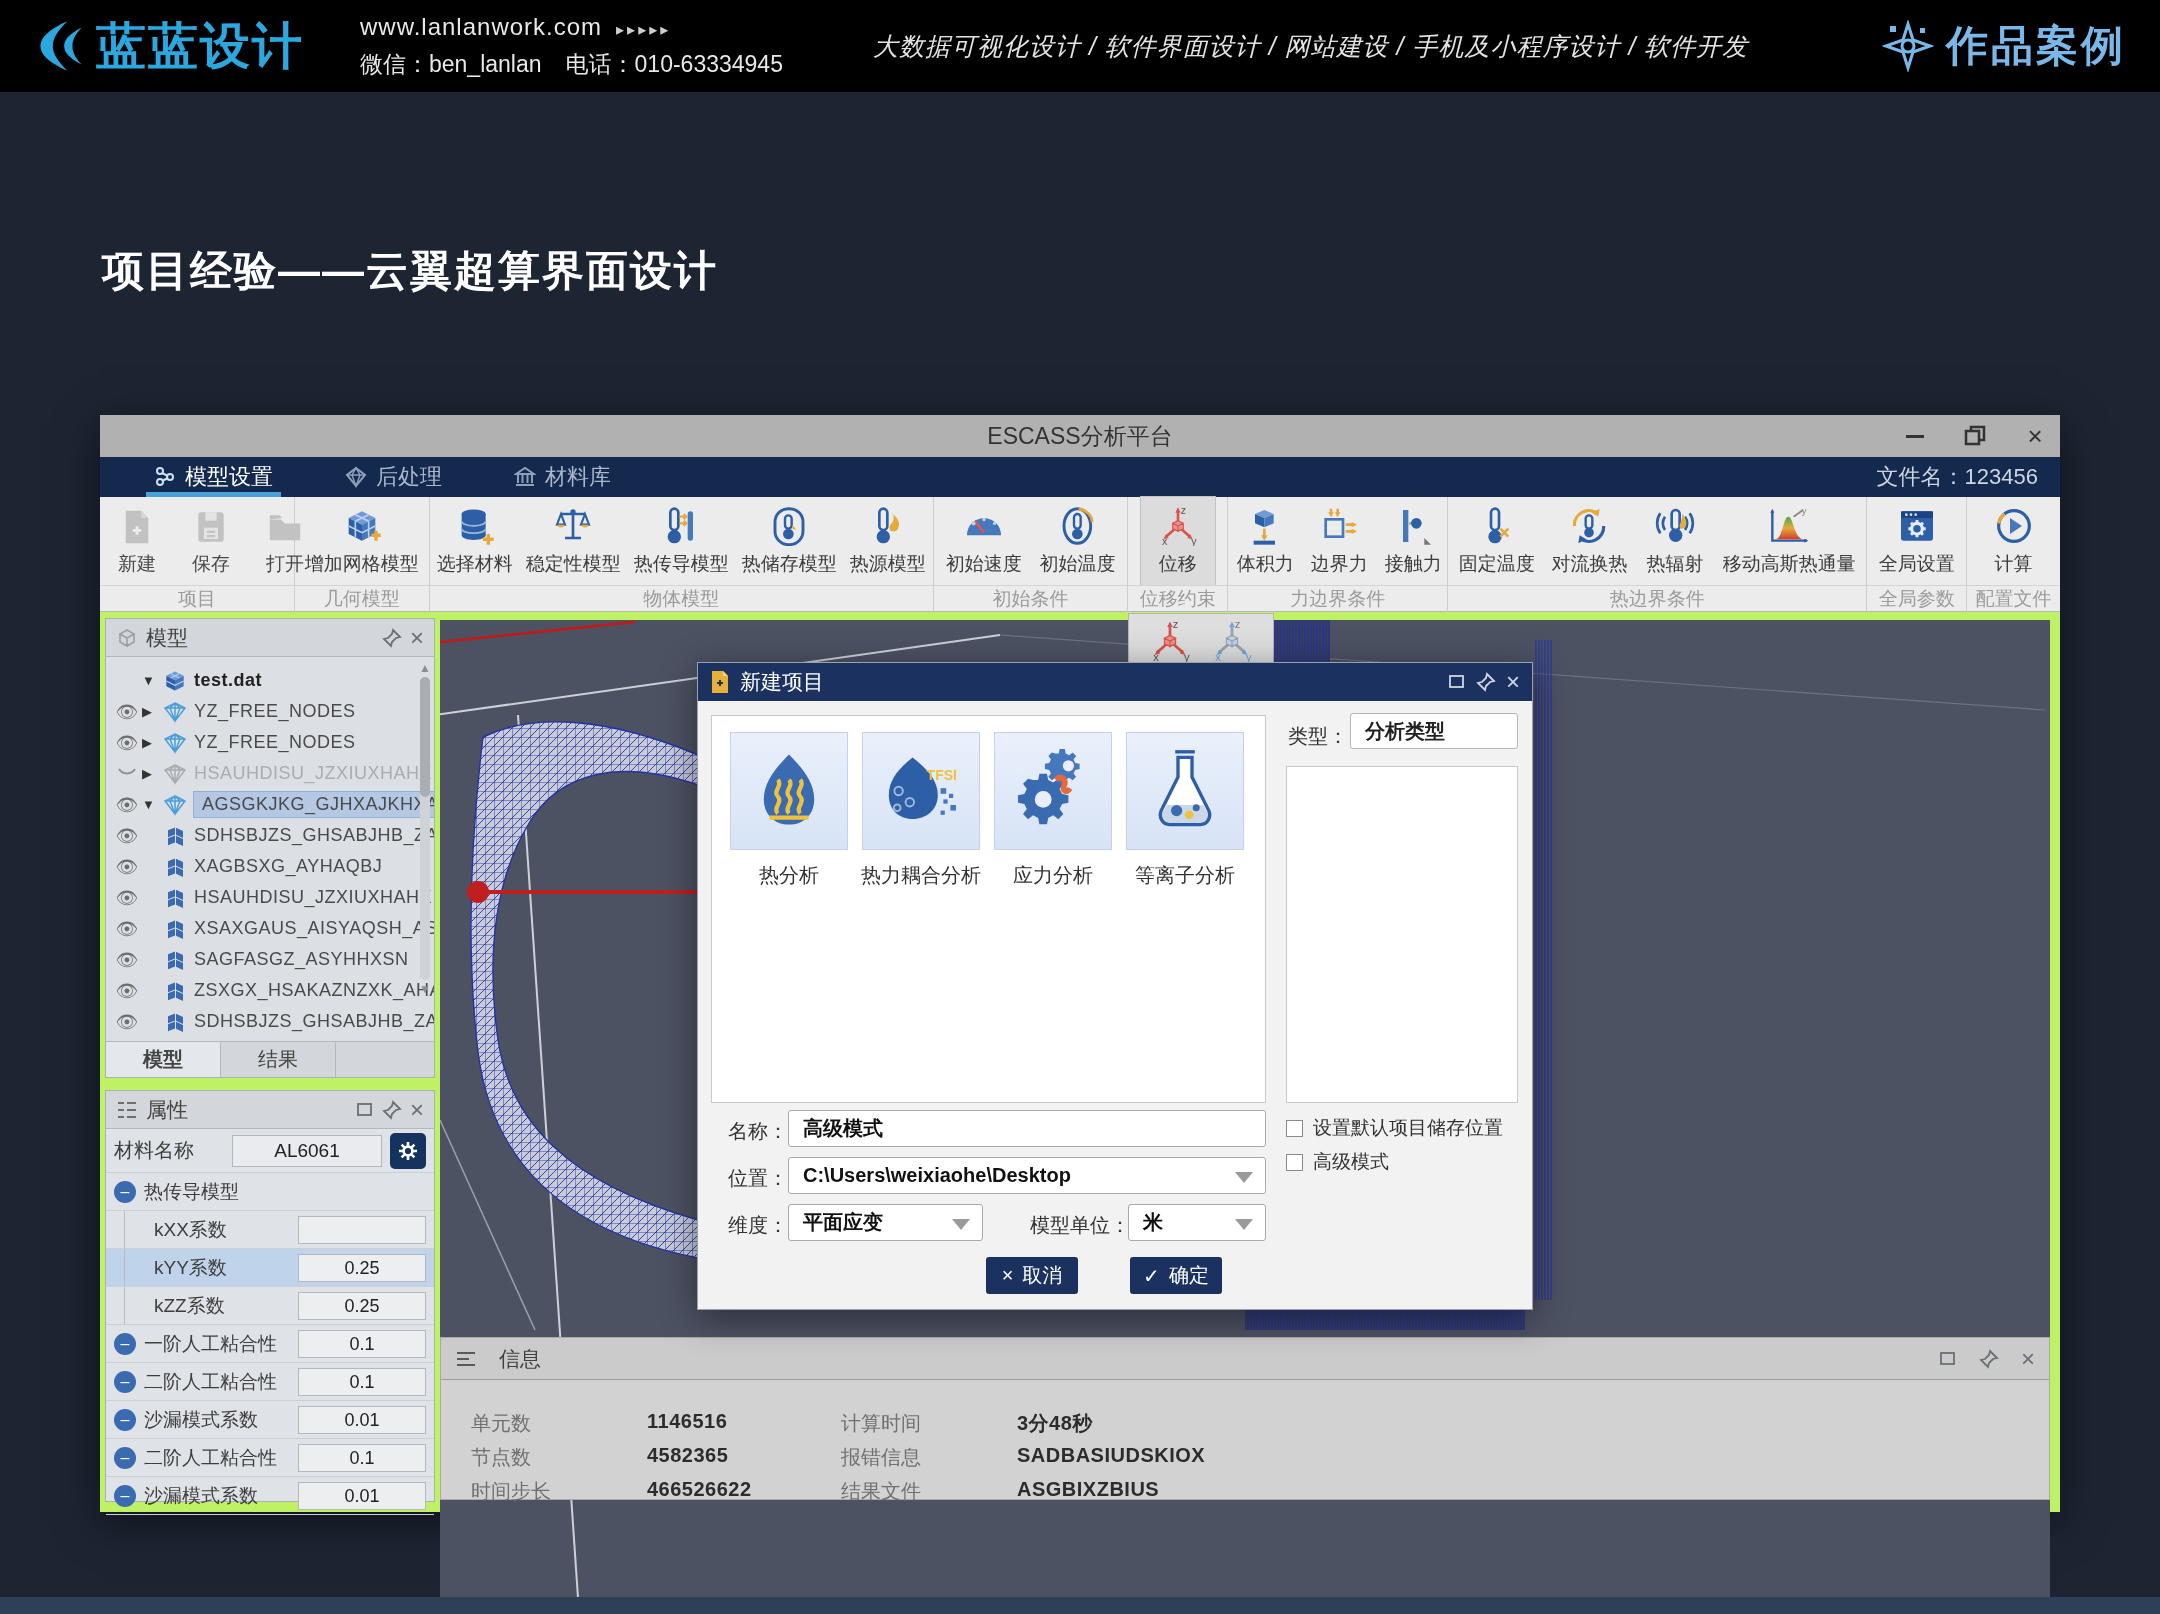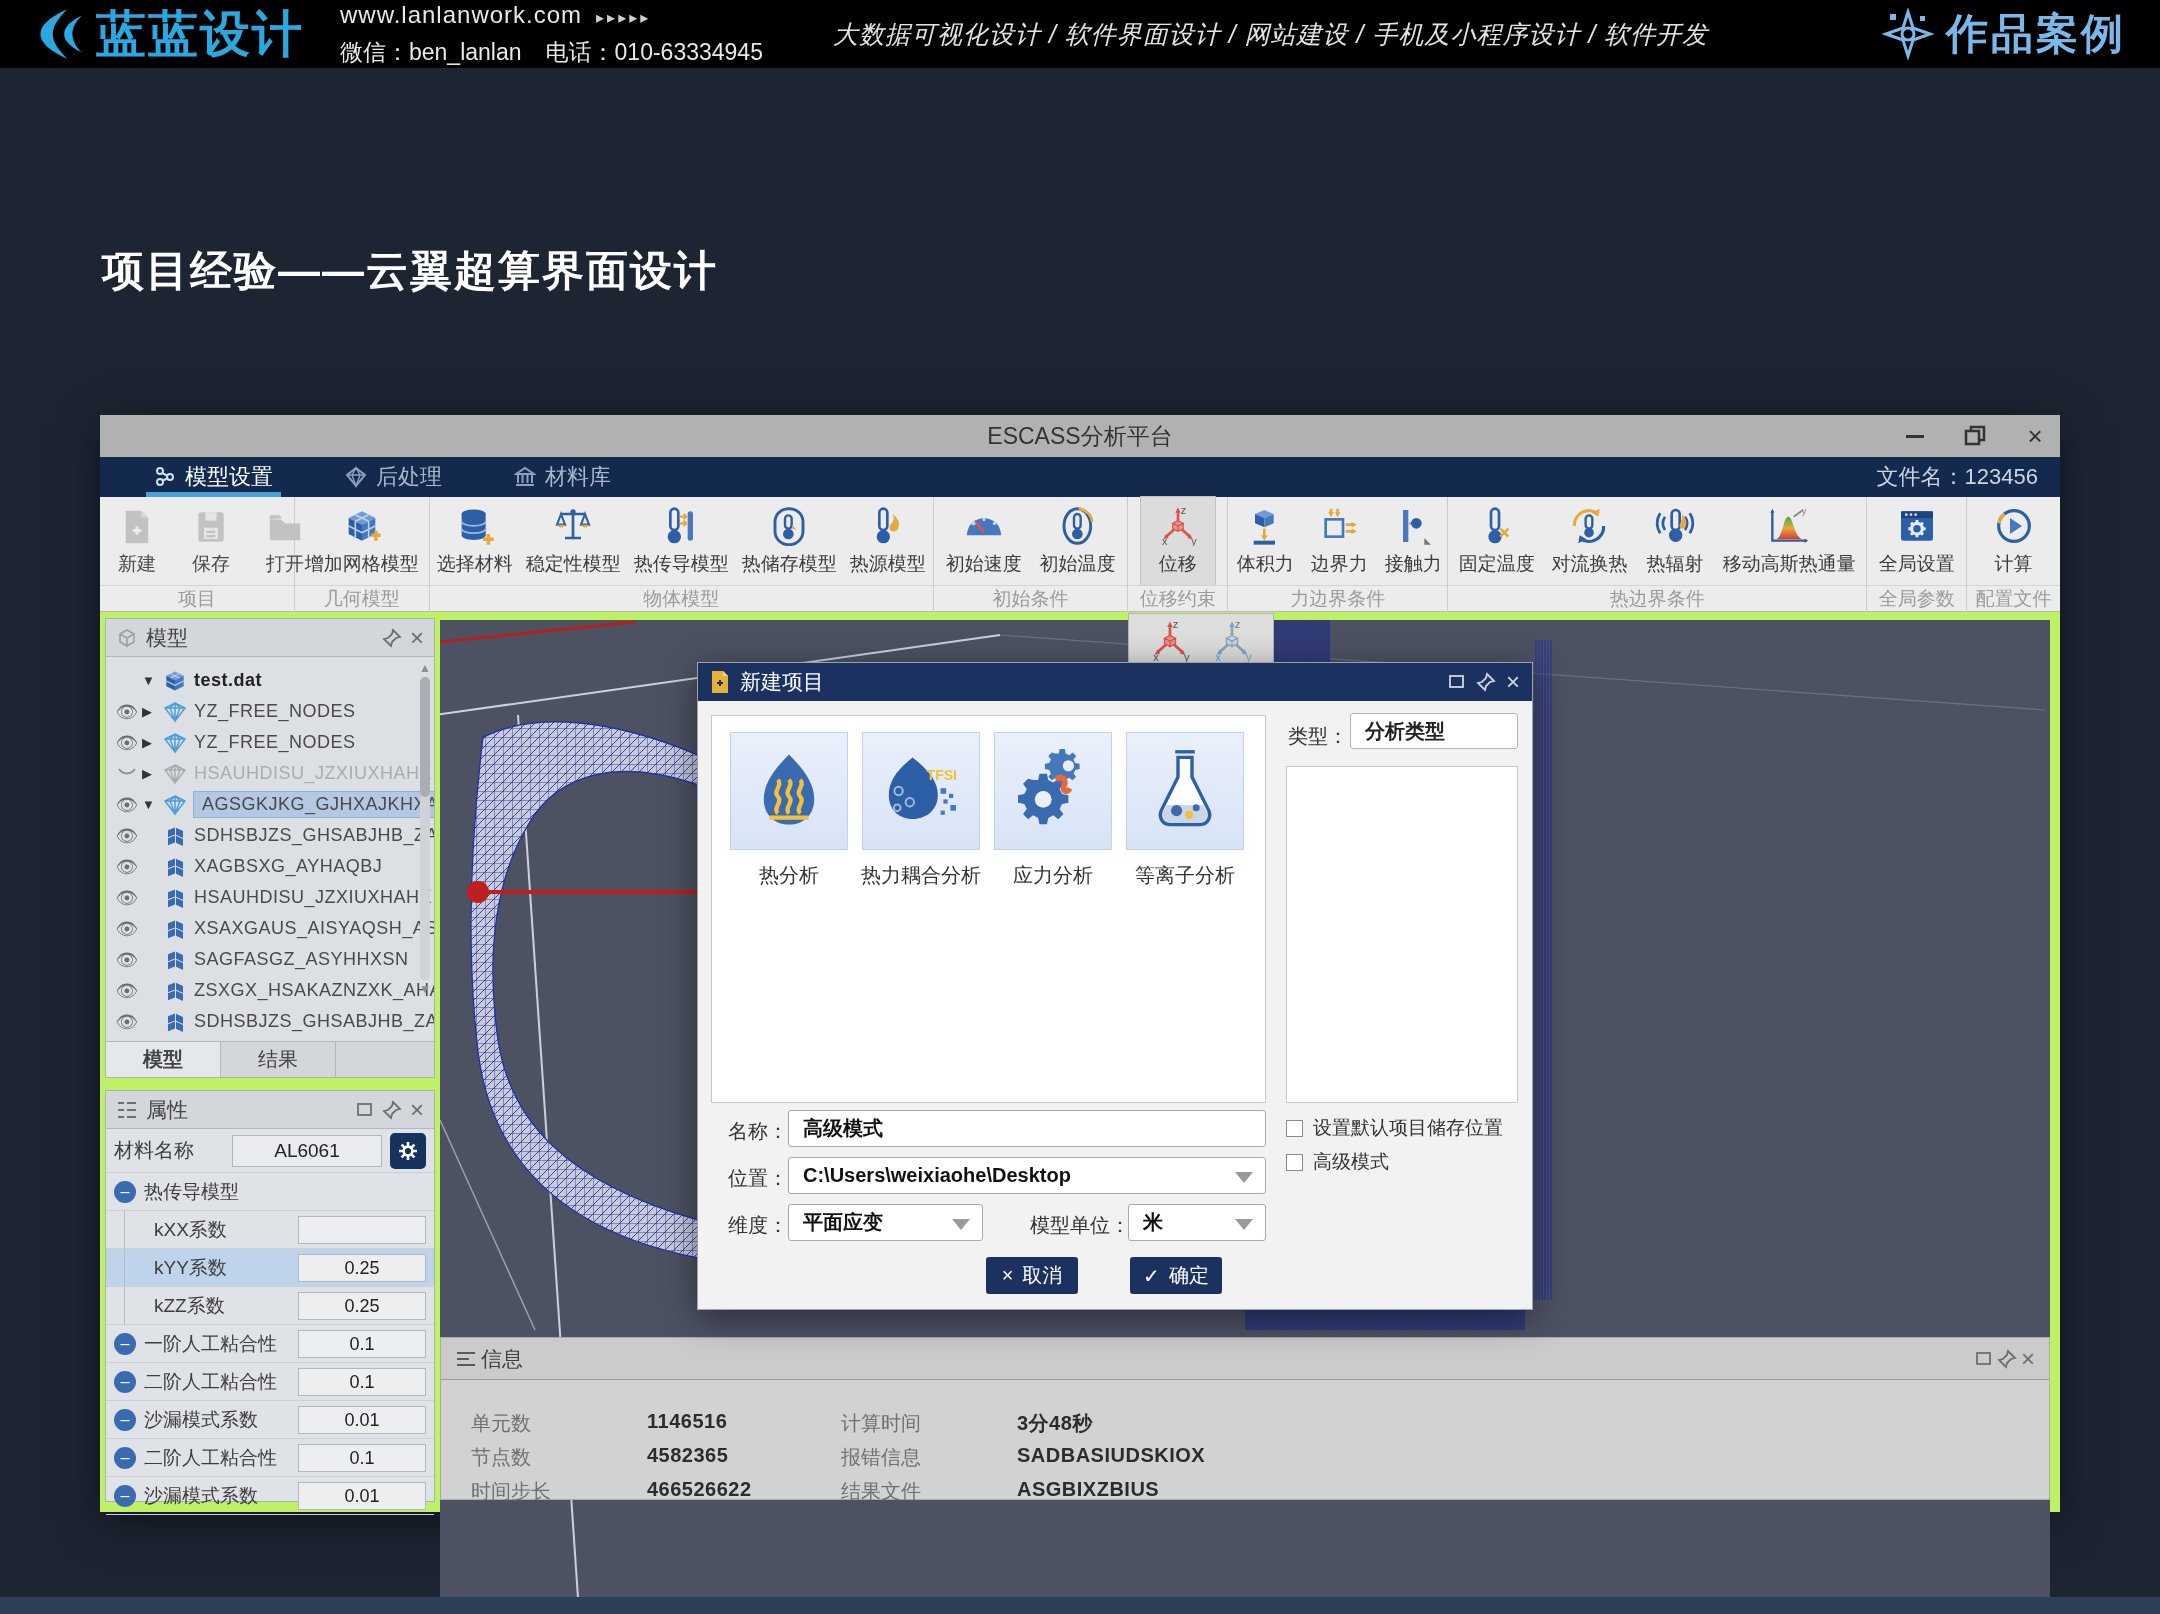--- a/index.html
+++ b/index.html
@@ -1,20 +1,20 @@
 <!DOCTYPE html>
 <html><head>
 <meta charset="utf-8">
 <style>
   * { margin:0; padding:0; box-sizing:border-box; }
   html,body { width:2160px; height:1614px; }
   body { font-family:"Liberation Sans","DejaVu Sans",sans-serif; background:#1d2533; position:relative; overflow:hidden; }
 
   
-  .topbar { position:absolute; left:0; top:0; width:2160px; height:68px; background:#000; display:flex; align-items:center; }
+  .topbar { position:absolute; left:0; top:0; width:2160px; height:92px; background:#000; display:flex; align-items:center;gap:20px; }
   .logo-wrap { display:flex; align-items:center; margin-left:28px; }
   .logo-mark { width:62px; height:62px; }
   .logo-text { color:#2ba8e0; font-size:50px; font-weight:700; letter-spacing:2px; margin-left:6px; }
   .contact { margin-left:36px; color:#e8e8e8; }
   .contact .line1 { font-size:24px; letter-spacing:1px; }
   .contact .line1 .arrows { color:#cfcfcf; font-size:16px; margin-left:14px; letter-spacing:3px; }
   .contact .line2 { font-size:23px; margin-top:8px; }
   .contact .line2 .phone { margin-left:24px; }
   .services { color:#e3e3e3; font-size:25px; font-style:italic; margin-left:70px; letter-spacing:1px; white-space:nowrap; }
   .portfolio { margin-left:auto; margin-right:34px; display:flex; align-items:center; color:#7ab8ea; font-size:42px; font-weight:700; letter-spacing:3px; }
@@ -85,21 +85,21 @@
   .pval { margin-left:auto; width:128px; height:28px; background:#eceef0; border:1px solid #b2b8bf; font-size:18px; color:#222; text-align:center; line-height:26px; }
   .mat-row { height:44px; display:flex; align-items:center; padding:0 8px; border-bottom:1px solid #ccd0d5; font-size:20px; color:#3e3e3e; }
   .mat-val { margin-left:auto; width:150px; height:32px; background:#e9ebee; border:1px solid #b2b8bf; text-align:center; line-height:30px; font-size:19px; color:#222; }
   .gear-btn { width:36px; height:36px; background:#16335f; border-radius:5px; margin-left:8px; display:flex; align-items:center; justify-content:center; }
 
   
   .viewport { position:absolute; left:340px; top:205px; width:1610px; height:1125px; background:#4d5263; }
 
   
   .info-panel { position:absolute; left:340px; top:922px; width:1610px; height:163px; background:#d2d2d2; border:1px solid #a9a9a9; }
-  .info-head { height:42px; background:#cbcbcb; border-bottom:1px solid #9d9d9d; display:flex; align-items:center; padding:0 14px; gap:4px; font-size:21px; color:#3f3f3f; }
+  .info-head { height:42px; background:#cbcbcb; border-bottom:1px solid #9d9d9d; display:flex; align-items:center; padding:0 14px; gap:22px; font-size:21px; color:#3f3f3f; }
   .info-body { position:relative; font-size:20px; }
   .ifield { position:absolute; display:flex; }
   .ifield .ilab { color:#707070; width:150px; text-align:left; }
   .ifield .ival { color:#2c2c2c; margin-left:26px; font-weight:700; letter-spacing:.5px; }
 
   
   .dialog { position:absolute; left:597px; top:247px; width:836px; height:648px; background:#f2f2f2; box-shadow:0 8px 34px rgba(0,0,0,.45); z-index:40; border:1px solid #9aa2ad; }
   .dhead { height:38px; background:#1b3261; color:#fff; display:flex; align-items:center; padding:0 12px; gap:10px; font-size:21px; }
   .dhead .sp { flex:1; }
   .dhead .hico { color:#cfd6e2; font-size:19px; display:flex; align-items:center; }

